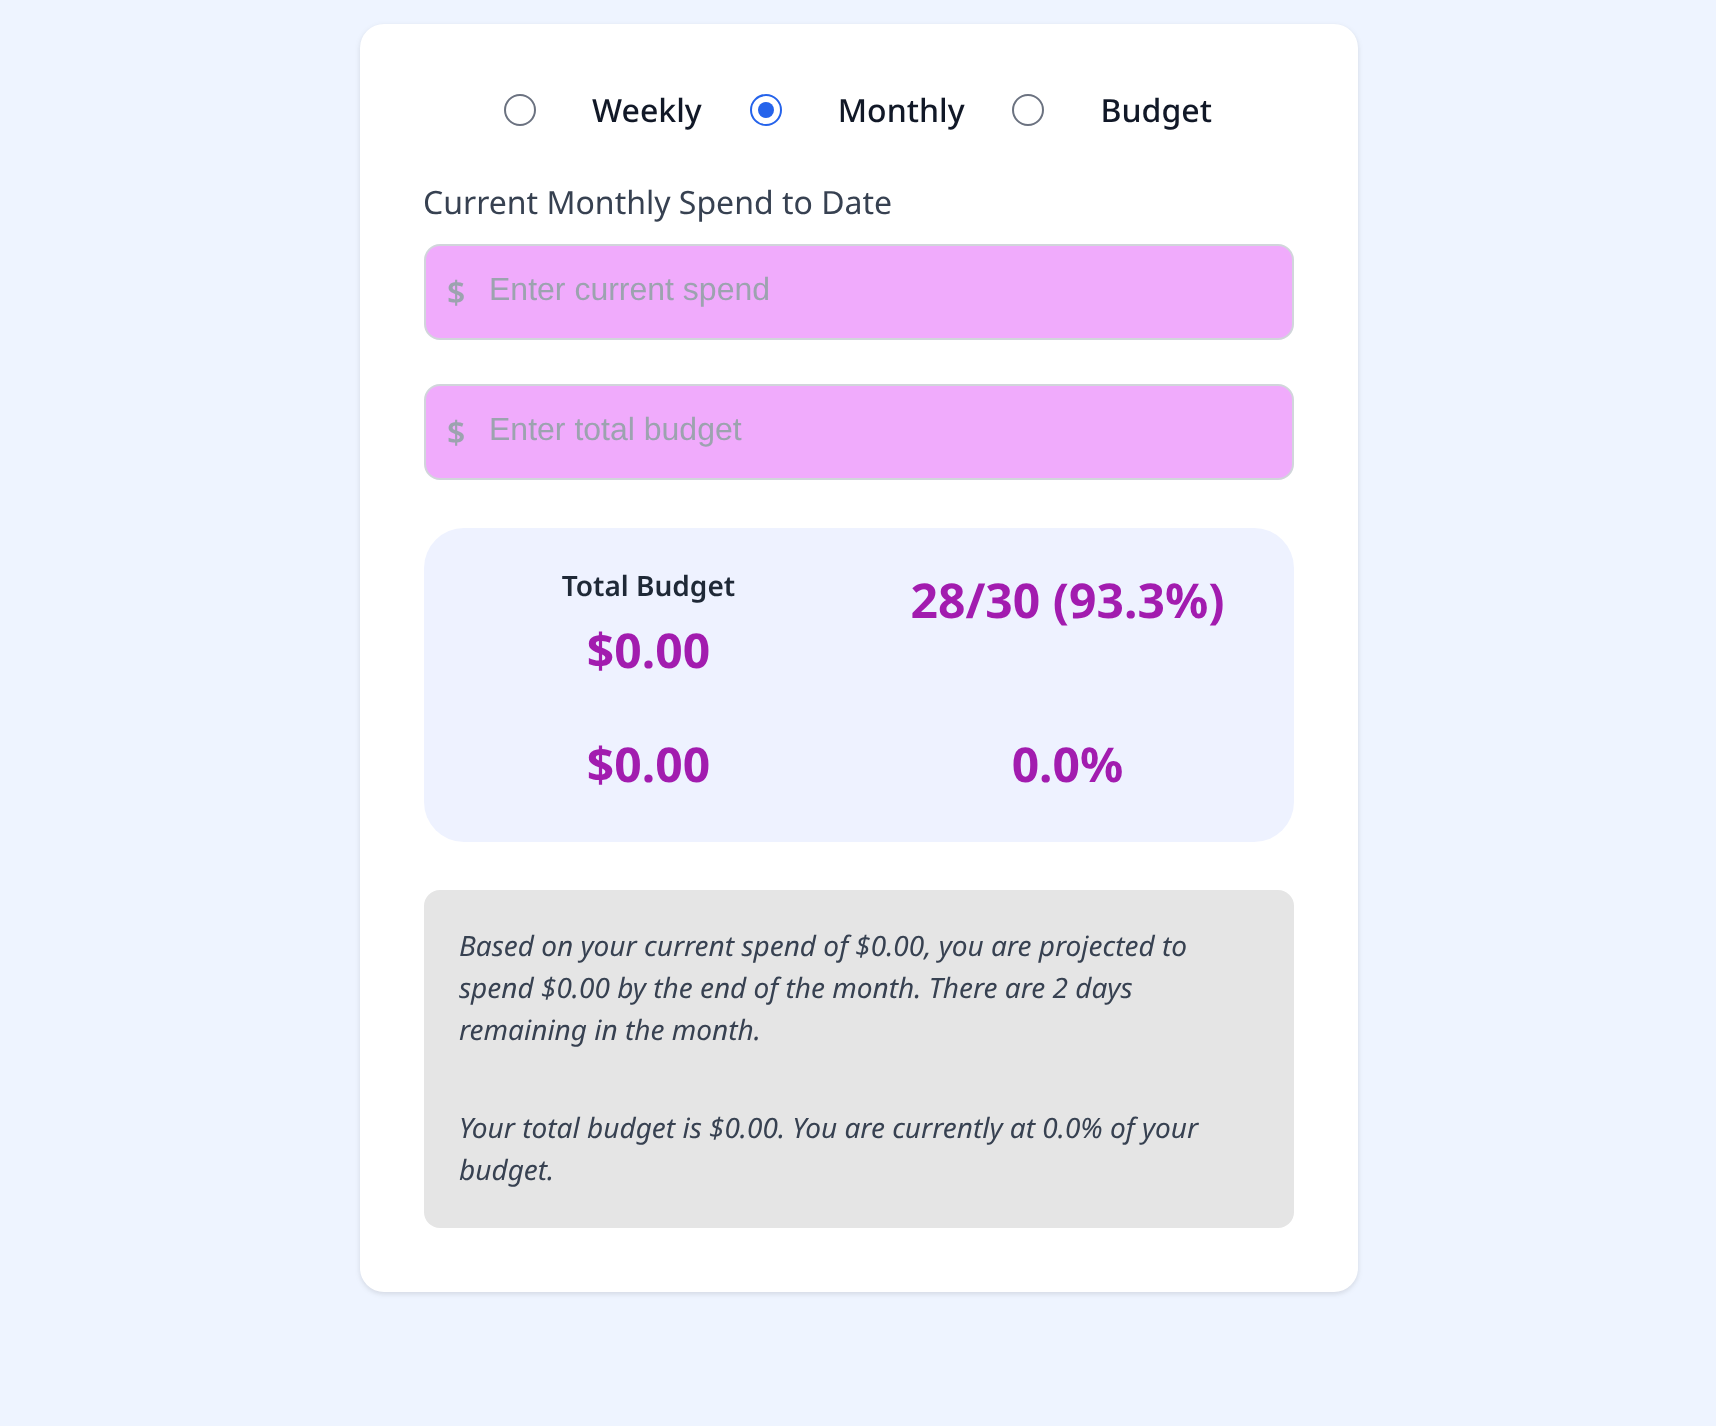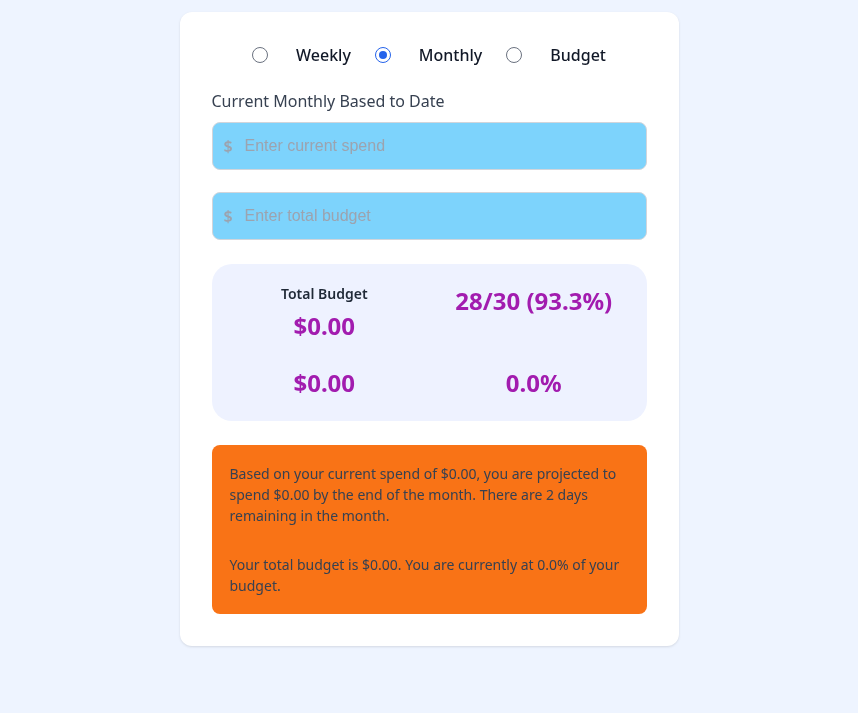--- a/index.html
+++ b/index.html
@@ -87,21 +87,21 @@
     }
     .text-input {
       width: 100%;
       height: 48px;
       border: 1px solid #d1d5db;
       border-radius: 8px;
       padding: 0 12px 0 32px;
       font-size: 16px;
       color: #111827;
       outline: none;
-      background: #7dd3fc;
+      background: #f0abfc;
     }
     .text-input::placeholder {
       color: #9ca3af;
     }
     .stats-panel {
       background: #eef2ff;
       border-radius: 20px;
       padding: 20px 16px 22px 16px;
       margin-top: 24px;
       display: grid;
@@ -117,24 +117,25 @@
       color: #1f2937;
       font-weight: 600;
       margin-bottom: 6px;
     }
     .stat-value {
       font-size: 24px;
       font-weight: 700;
       color: #a21caf;
     }
     .summary-panel {
-      background: #f97316;
+      background: #e5e5e5;
       border-radius: 8px;
       padding: 18px 18px;
       margin-top: 24px;
+      font-style: italic;
     }
     .summary-text {
       font-size: 14px;
       color: #374151;
       line-height: 1.5;
     }
     .summary-text + .summary-text {
       margin-top: 28px;
     }
   </style>
@@ -152,21 +153,21 @@
       <span class="radio-circle selected"></span>
       <span class="radio-label">Monthly</span>
     </label>
     <label class="radio-option">
       <span class="radio-circle"></span>
       <span class="radio-label">Budget</span>
     </label>
   </div>
 
   <div class="field-group">
-    <label class="field-label">Current Monthly Based to Date</label>
+    <label class="field-label">Current Monthly Spend to Date</label>
     <div class="input-wrapper">
       <span class="dollar-icon">$</span>
       <input type="text" class="text-input" placeholder="Enter current spend" style="">
     </div>
   </div>
 
   <div class="field-group" style="margin-bottom:0;">
     <div class="input-wrapper">
       <span class="dollar-icon">$</span>
       <input type="text" class="text-input" placeholder="Enter total budget" style="">

